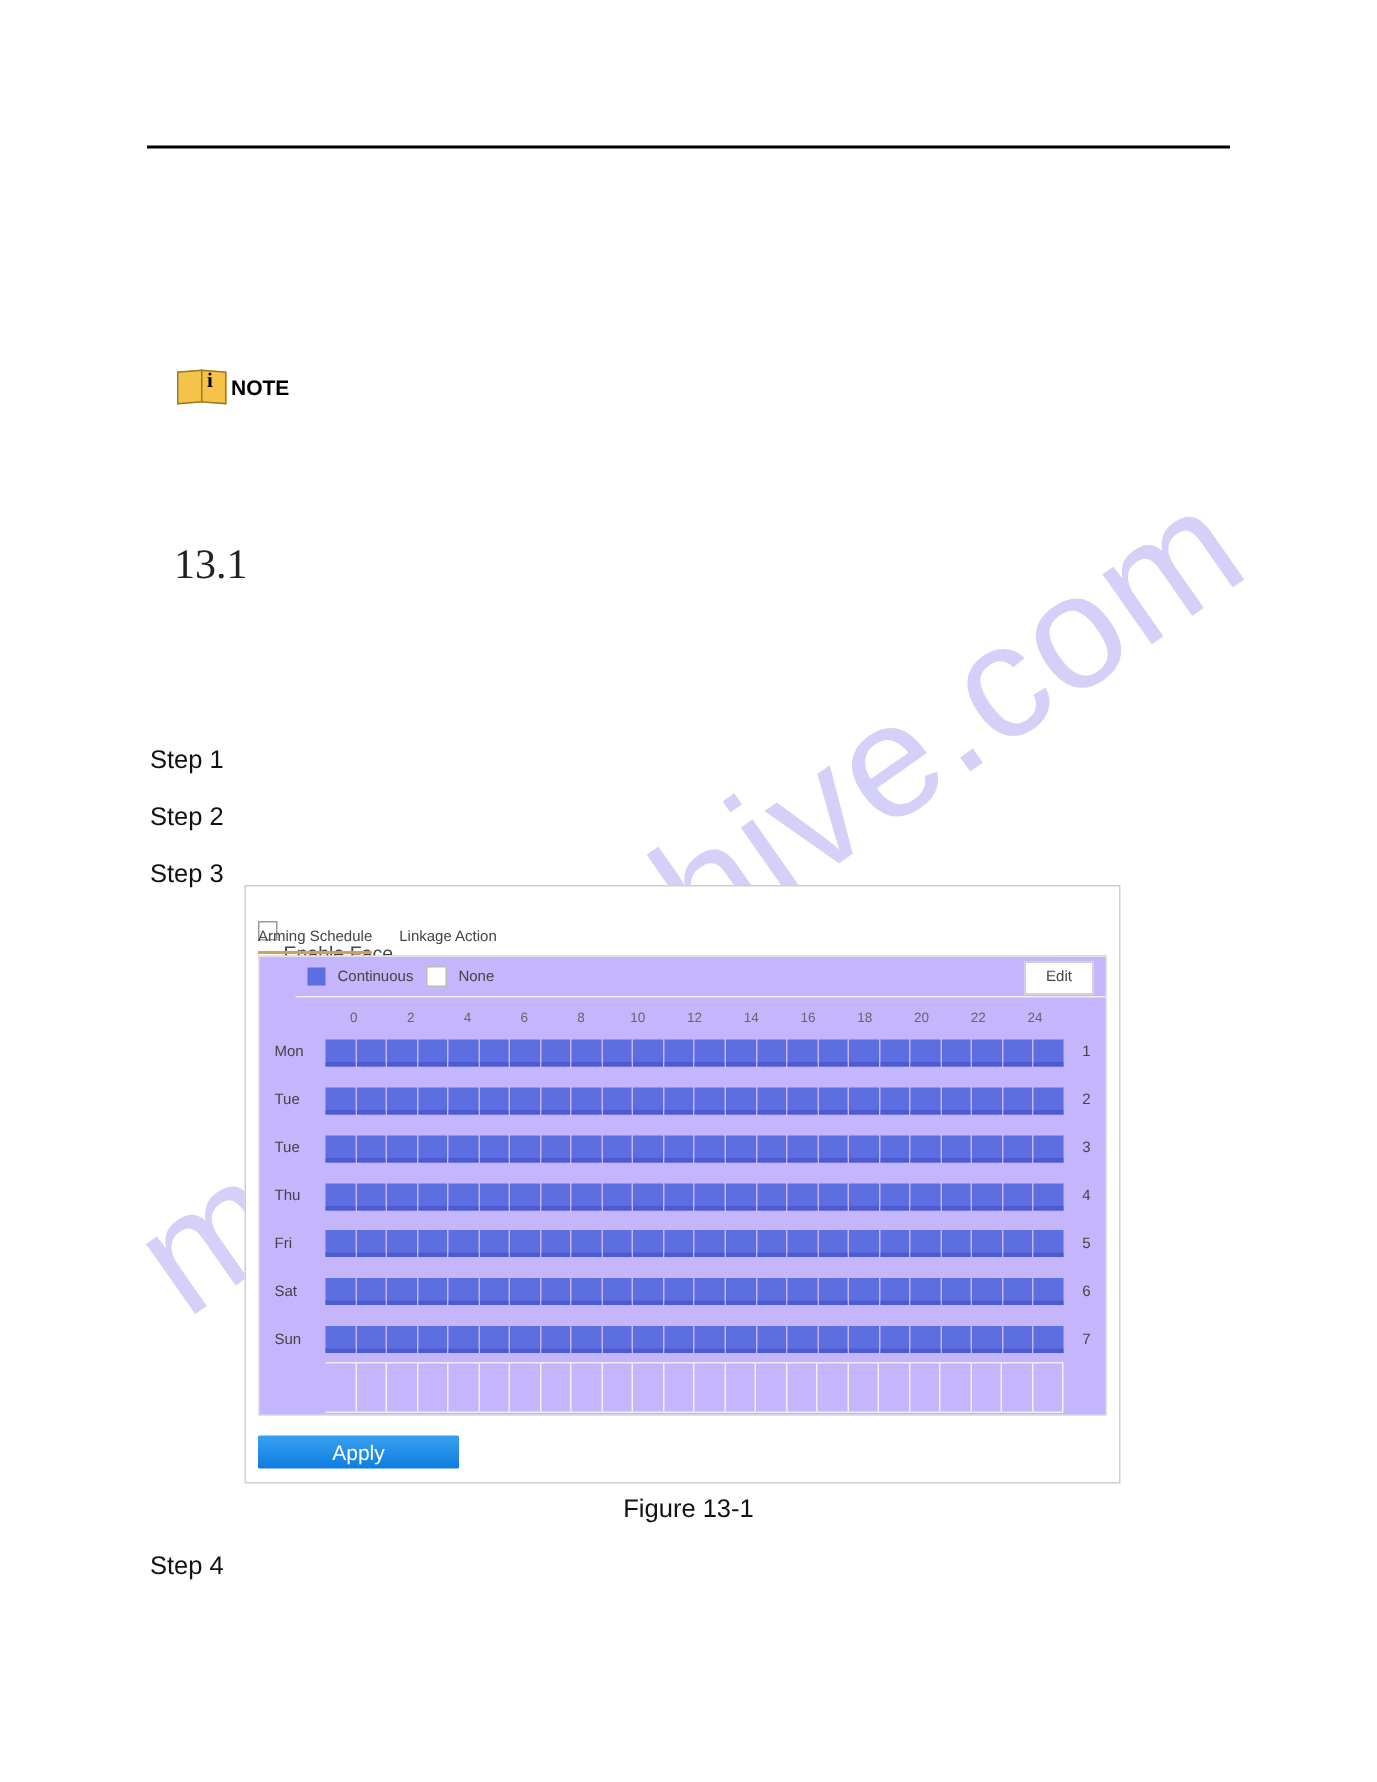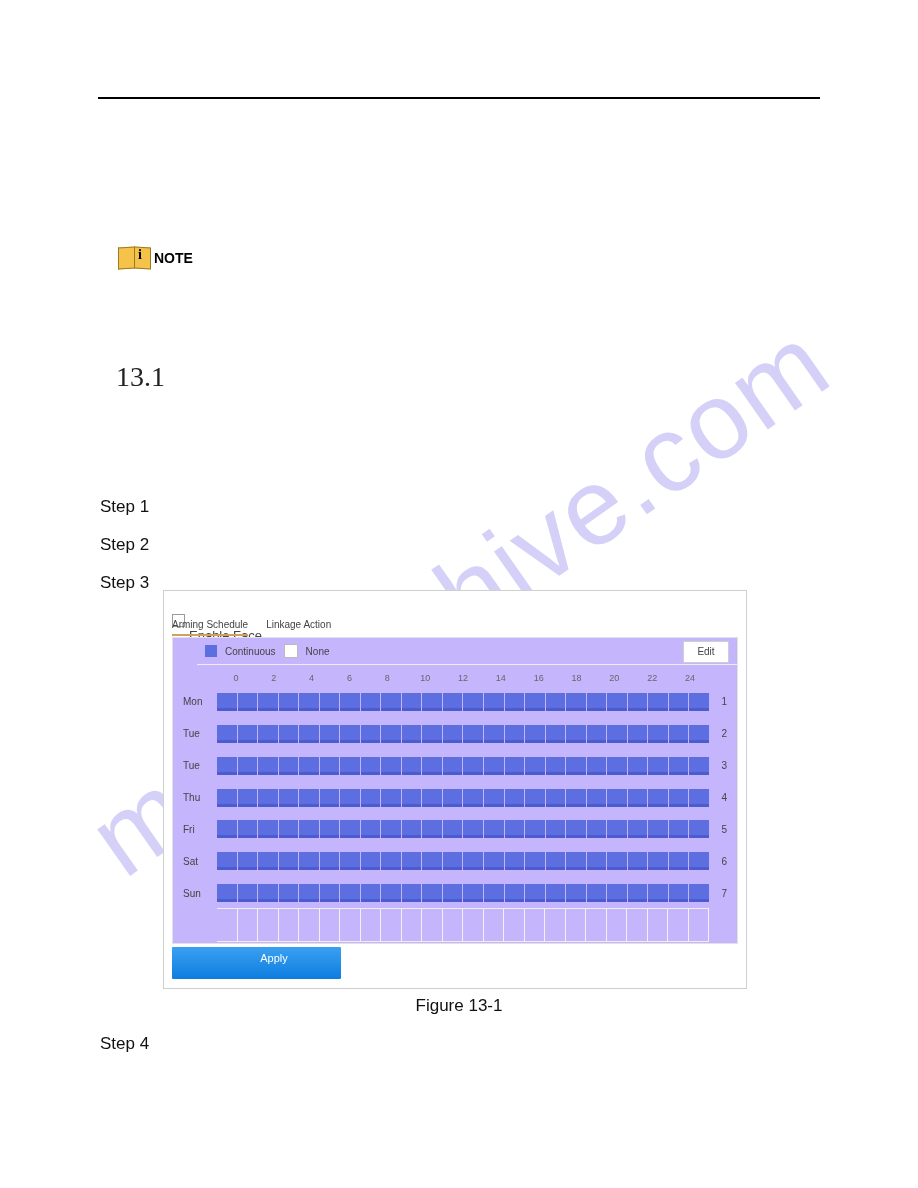--- a/index.html
+++ b/index.html
@@ -237,28 +237,27 @@
     grid-template-columns: repeat(24, 1fr);
     gap: 0;
   }
   .day-row.empty .day-cells .emptycell {
     border-right: 1px solid #f2f2f2;
   }
 
   .apply-btn {
     position: absolute;
     left: 8px; bottom: 9px;
-    width: 134px; height: 32px;
+    width: 134px; height: 22px;
     background: linear-gradient(#3aa0f0,#0e7de0);
     color: #fff;
-    font-size: 11px;
+    font-size: 14px;
     text-align: center;
     line-height: 22px;
     border-radius: 1px;
-    padding-left: 35px;
   }
 
   .figure-caption {
     position: absolute;
     top: 996px;
     left: 0;
     width: 918px;
     text-align: center;
     font-size: 17px;
     color: #111;

